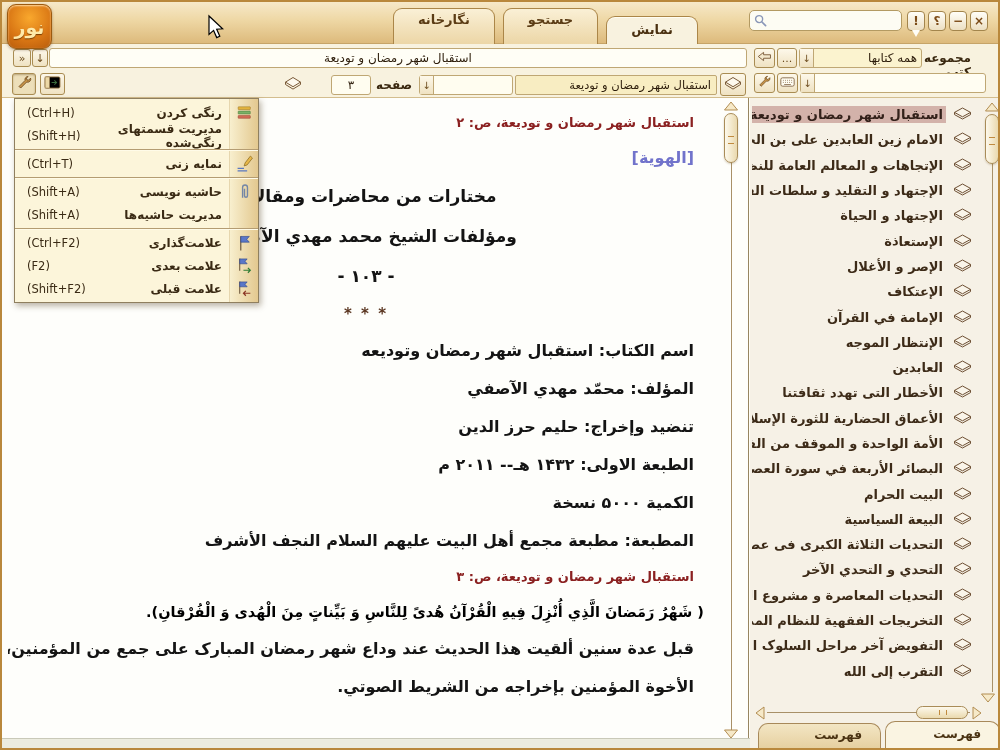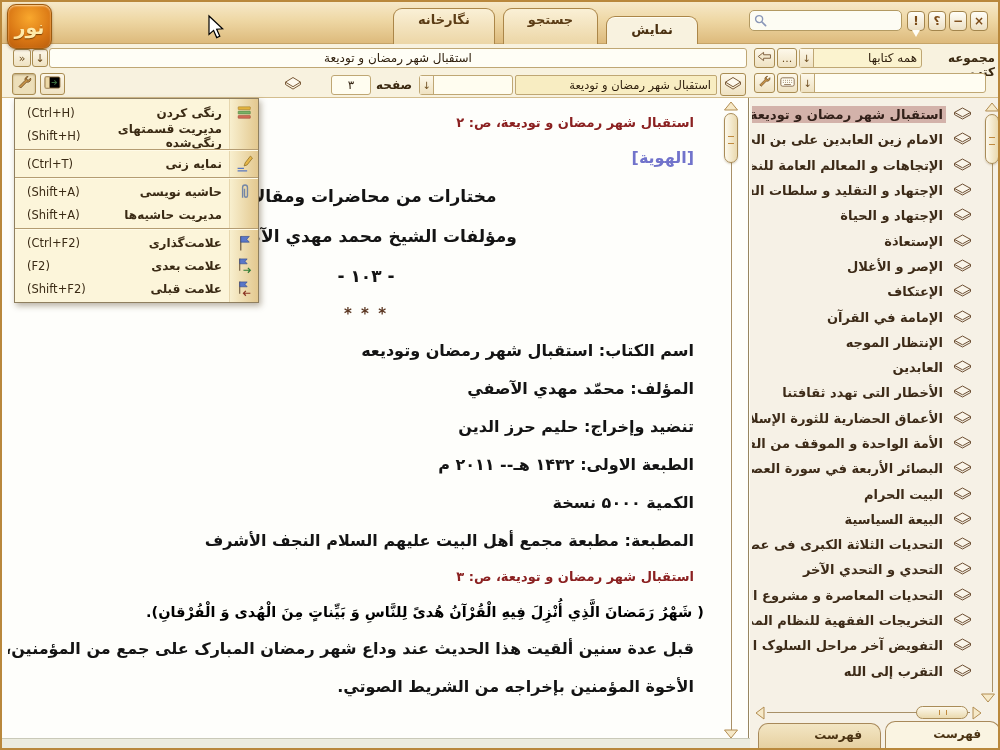--- a/index.html
+++ b/index.html
@@ -97,21 +97,21 @@
   .menu-row .label { font-weight:bold; }
   .menu-ico { position:absolute; right:5px; top:3px; width:17px; height:17px; }
   .menu-ico svg { width:17px; height:17px; display:block; }
   .menu-sep { height:1px; background:#b49c72; margin:2px 0; position:relative; z-index:2; box-shadow:0 1px 0 #fffbe8; }
 
   
   .divider-v { position:absolute; left:746px; top:96px; width:1px; height:640px; background:#978561; }
   .divider-v2 { position:absolute; left:747px; top:96px; width:1px; height:640px; background:#fffdf4; }
   .sidebar { position:absolute; left:748px; top:96px; width:248px; height:650px; background:#f6f1e6; }
 
-  .collection-label { position:absolute; left:931px; top:49px; width:62px; font-size:12px; font-weight:bold; color:#3a2810; text-align:right; }
+  .collection-label { position:absolute; left:907px; top:49px; width:62px; font-size:12px; font-weight:bold; color:#3a2810; text-align:right; }
   .collection-drop { position:absolute; left:797px; top:46px; width:123px; height:20px; background:#fbf3cf;
     border:1px solid #bfa774; border-radius:3px; display:flex; direction:ltr; }
   .collection-drop .val { flex:1; font-size:12px; color:#2c1c0a; line-height:18px; text-align:right; padding-left:4px; padding-right:4px; direction:rtl; white-space:nowrap; overflow:hidden;}
   .dots-btn { position:absolute; left:775px; top:46px; width:20px; height:20px; }
   .back-btn { position:absolute; left:752px; top:46px; width:21px; height:20px; }
   .sb-wrench { position:absolute; left:752px; top:71px; width:21px; height:20px; }
   .sb-keyboard { position:absolute; left:775px; top:71px; width:21px; height:20px; }
   .sb-drop { position:absolute; left:798px; top:71px; width:186px; height:20px; background:#fffdf2;
     border:1px solid #bfa774; border-radius:3px; display:flex; direction:ltr; }
 

